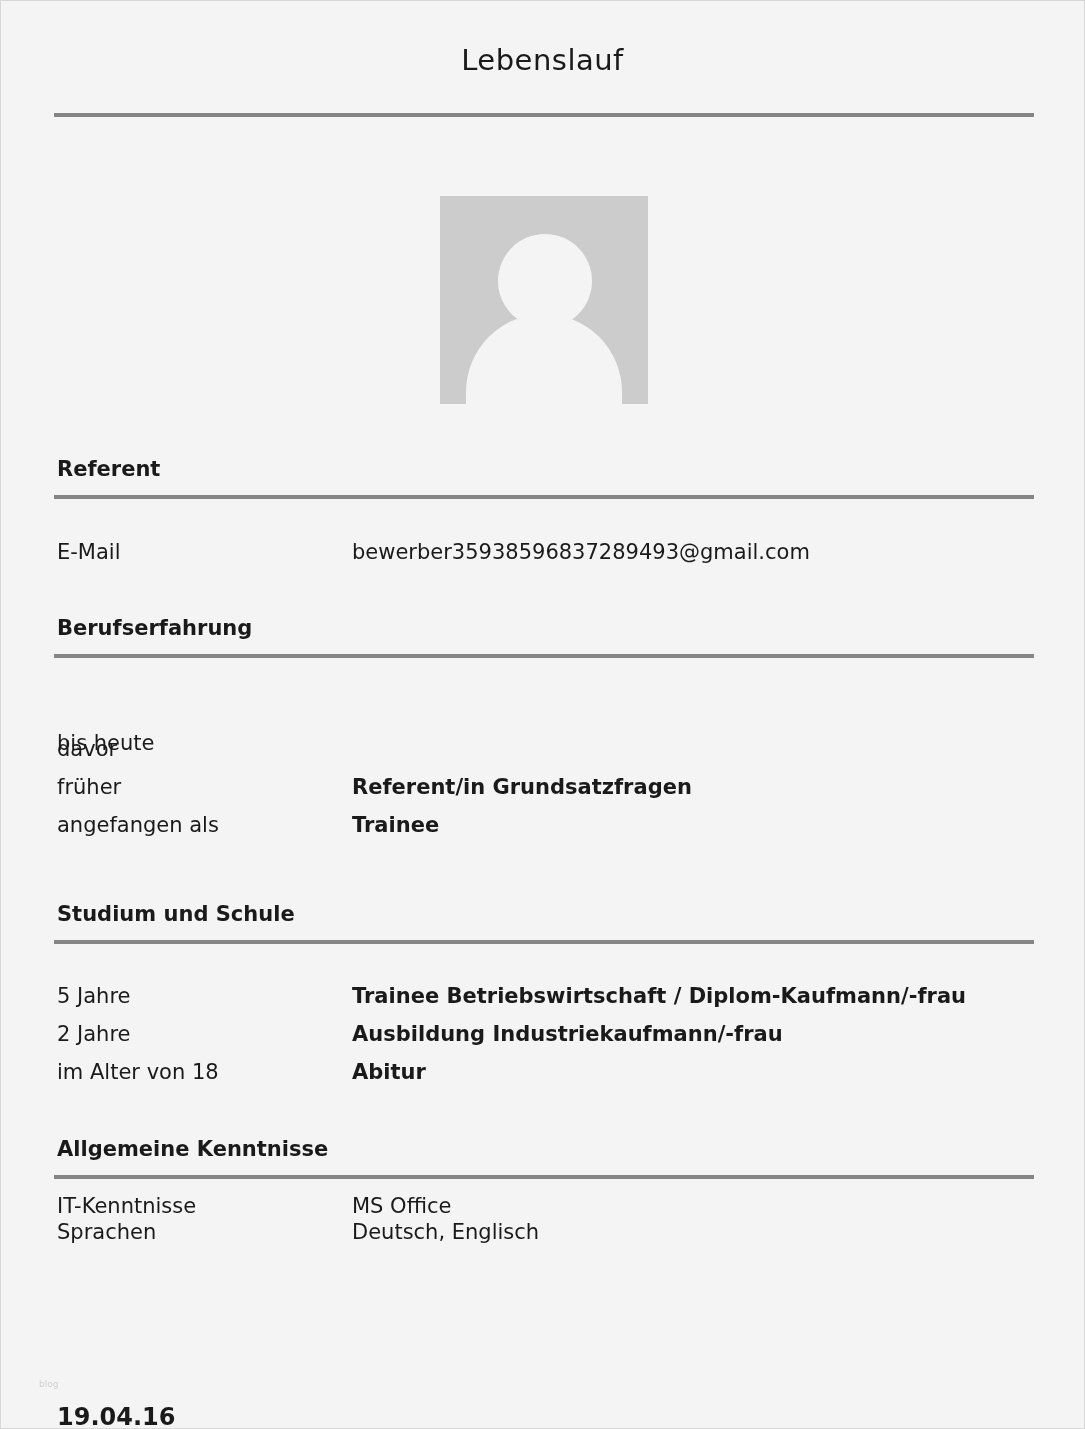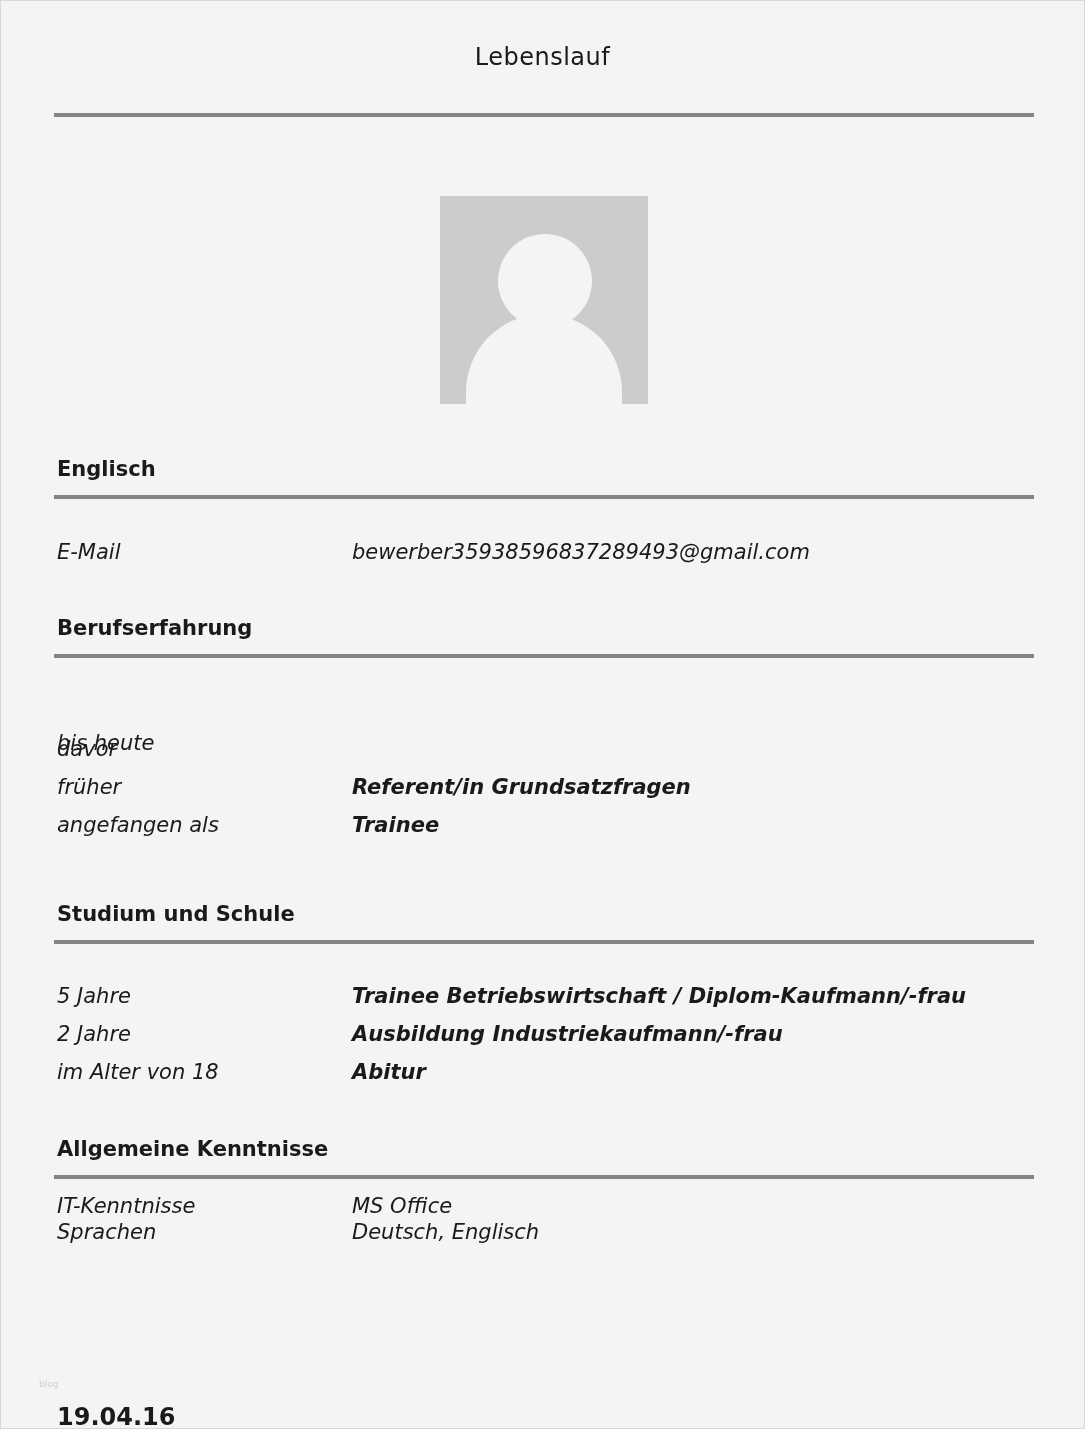--- a/index.html
+++ b/index.html
@@ -8,21 +8,21 @@
       background: #f4f4f4;
       font-family: "DejaVu Sans", sans-serif;
       color: #1a1a1a;
       position: relative;
       overflow: hidden;
       box-sizing: border-box;
       border: 1px solid #d8d8d8;
     }
     .title {
       position: absolute; left: 0; right: 0; top: 42px;
-      text-align: center; font-size: 24px; font-weight: normal;
+      text-align: center; font-size: 29px; font-weight: normal;
       letter-spacing: 0.5px;
     }
     .rule {
       position: absolute; left: 53px; width: 980px; height: 4px;
       background: #858585;
     }
     .photo {
       position: absolute; left: 439px; top: 195px; width: 208px; height: 208px;
       background: #cccccc; overflow: hidden;
     }
@@ -30,21 +30,21 @@
       position: absolute; left: 58px; top: 38px; width: 94px; height: 94px;
       border-radius: 50%; background: #f4f4f4;
     }
     .photo .body {
       position: absolute; left: 26px; top: 118px; width: 156px; height: 180px;
       border-radius: 78px 78px 0 0; background: #f4f4f4;
     }
     .section-title {
       position: absolute; left: 56px; font-size: 21px; font-weight: bold;
     }
-    .row { position: absolute; left: 0; width: 1085px; height: 30px; font-size: 21px; font-style: italic; }
+    .row { position: absolute; left: 0; width: 1085px; height: 30px; font-size: 21px; }
     .row .label { position: absolute; left: 56px; }
     .row .value { position: absolute; left: 351px; }
     .row .value.bold { font-weight: bold; }
     .date {
       position: absolute; left: 56px; top: 1402px; font-size: 24px; font-weight: bold;
     }
     .watermark {
       position: absolute; left: 38px; top: 1378px; font-size: 9px; color: #d0d0d0;
     }
   </style>
@@ -52,21 +52,21 @@
 <body>
 
 <div class="title">Lebenslauf</div>
 <div class="rule" style="top:112px"></div>
 
 <div class="photo">
   <div class="head"></div>
   <div class="body"></div>
 </div>
 
-<div class="section-title" style="top:456px">Englisch</div>
+<div class="section-title" style="top:456px">Referent</div>
 <div class="rule" style="top:494px"></div>
 <div class="row" style="top:539px">
   <span class="label">E-Mail</span>
   <span class="value">bewerber35938596837289493@gmail.com</span>
 </div>
 
 <div class="section-title" style="top:615px">Berufserfahrung</div>
 <div class="rule" style="top:653px"></div>
 <div class="row" style="top:730px">
   <span class="label">bis heute</span>

